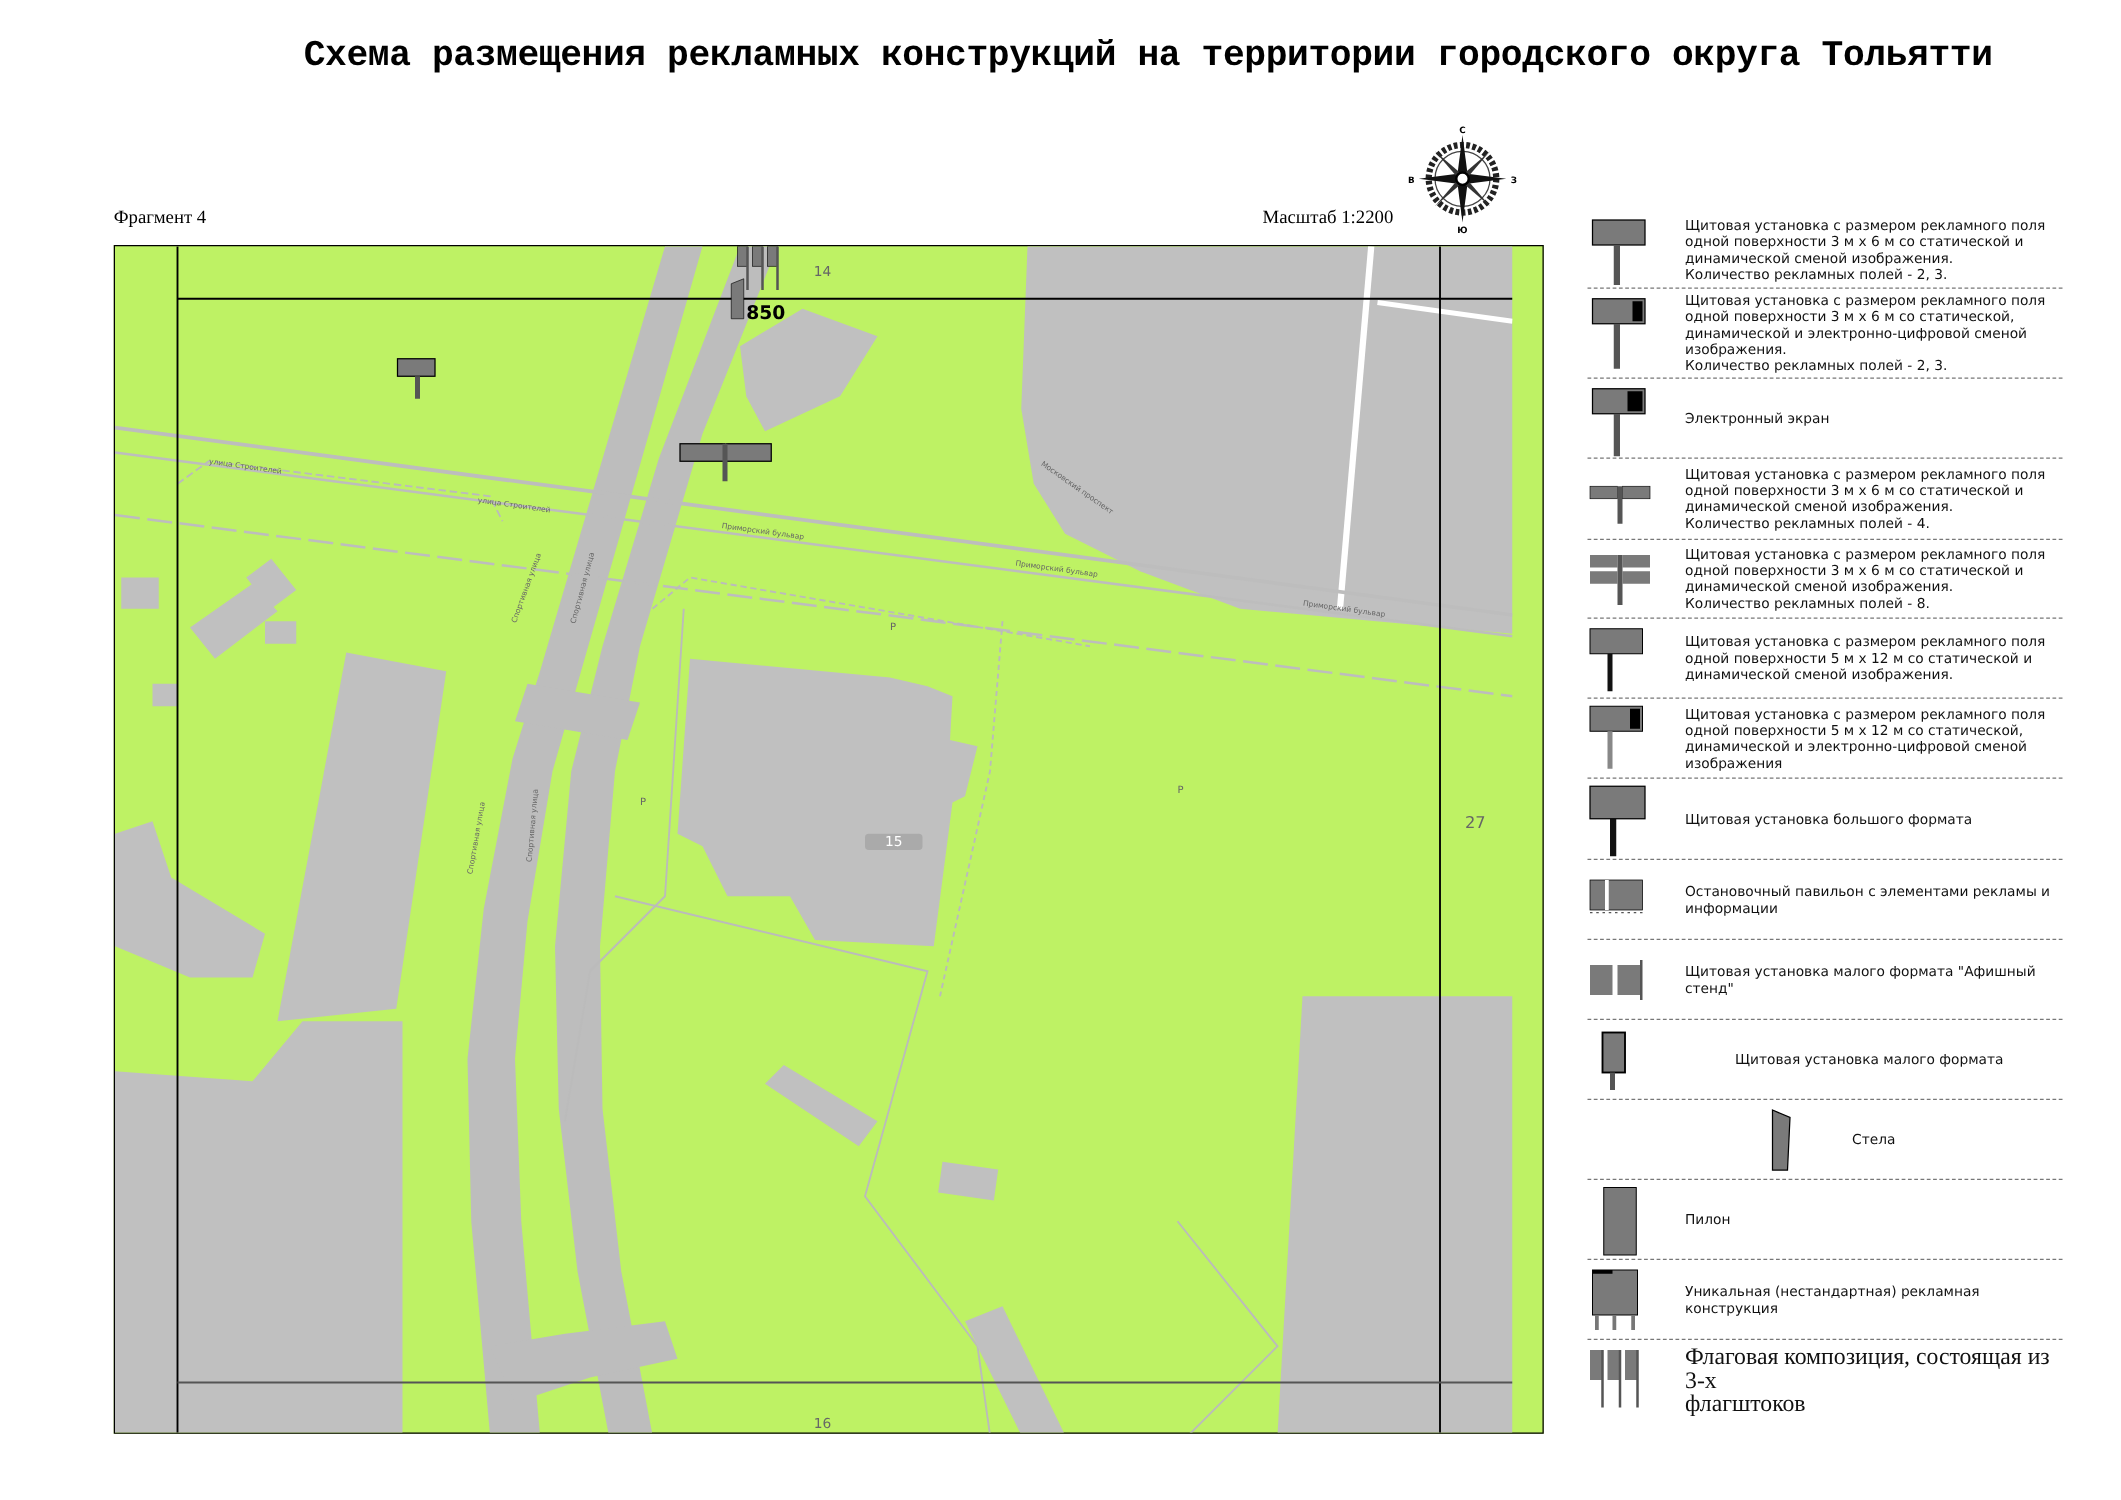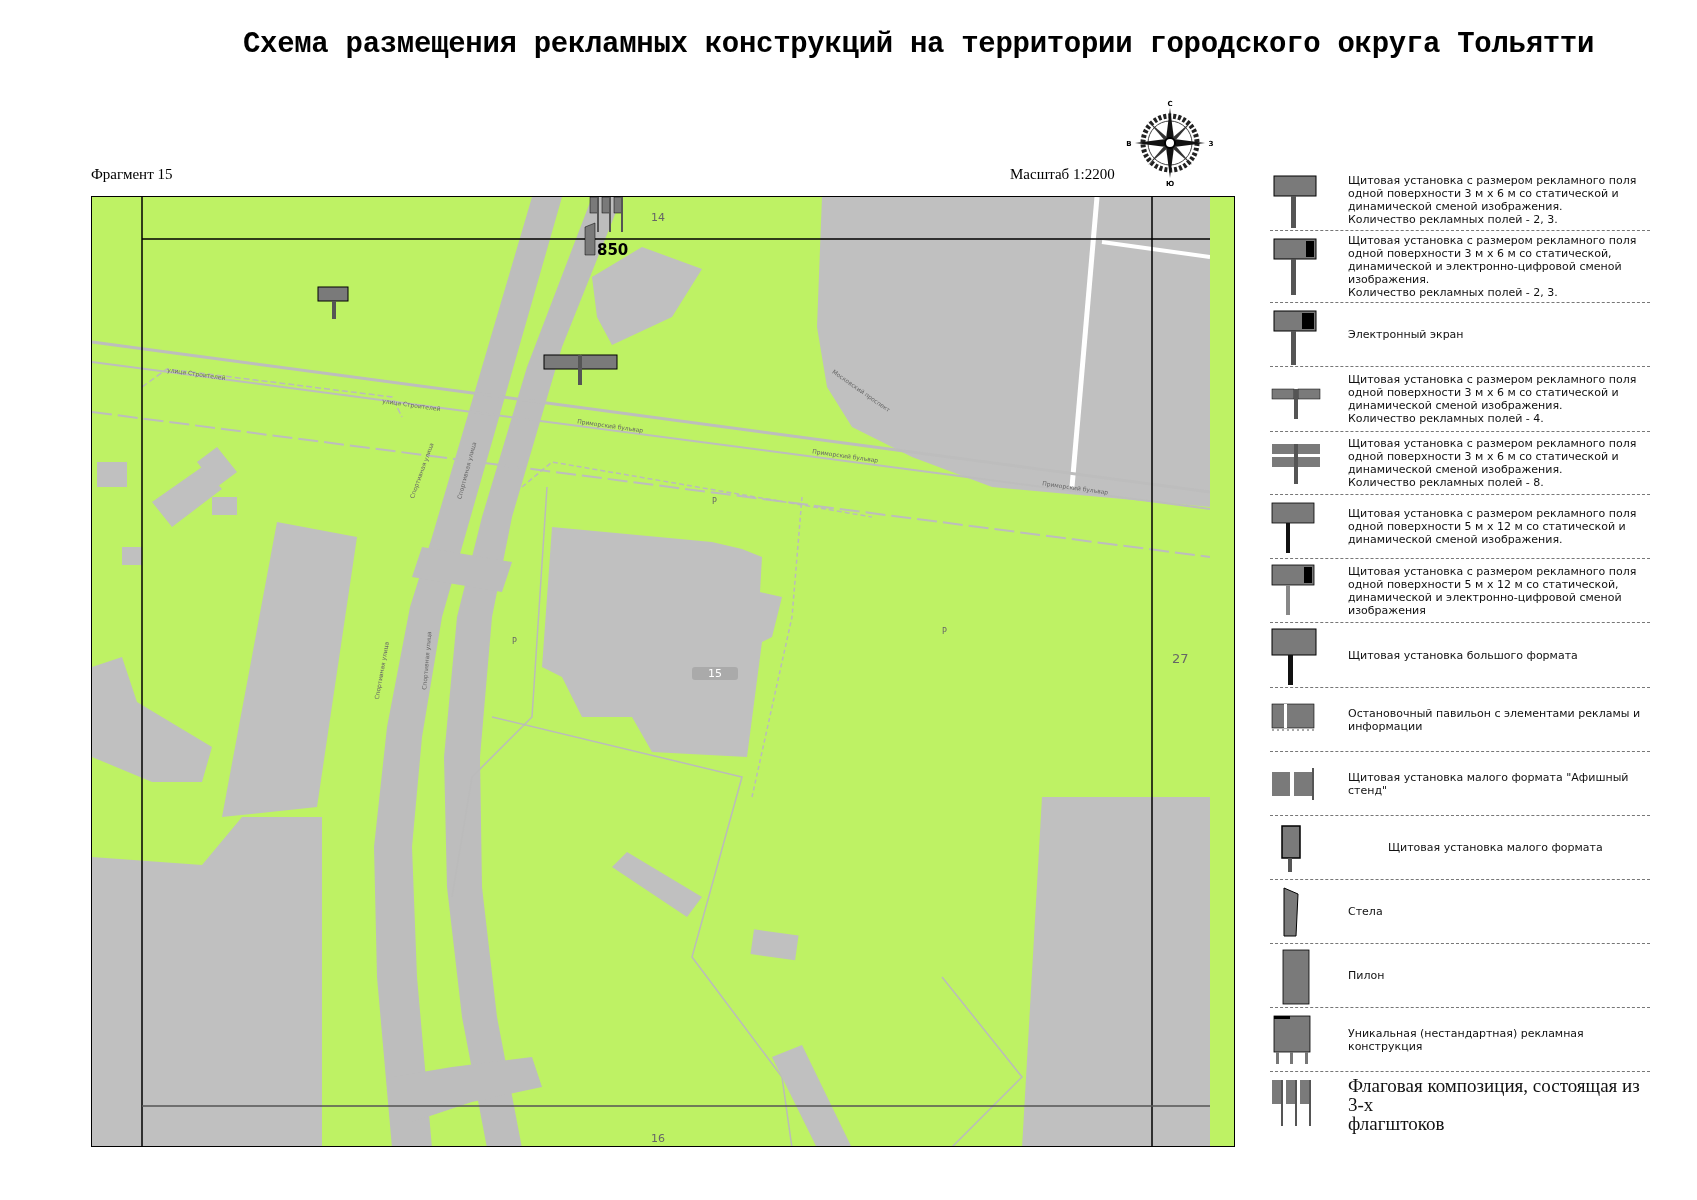--- a/index.html
+++ b/index.html
@@ -16,21 +16,21 @@
   .leg-item:last-child { border-bottom:none; }
   .leg-icon { width:70px; flex:0 0 70px; height:100%; position:relative; }
   .leg-text { font-family:"DejaVu Sans", sans-serif; font-size:11px; line-height:13px; color:#111; padding-left:8px; }
   .leg-text.serif { font-family:"Liberation Serif", serif; font-size:19px; line-height:19px; }
   .leg-text span { display:block; }
 </style>
 </head>
 <body>
 
 <div class="title">Схема размещения рекламных конструкций на территории городского округа Тольятти</div>
-<div class="frag">Фрагмент 15</div>
+<div class="frag">Фрагмент 4</div>
 <div class="scale">Масштаб 1:2200</div>
 
 <div class="compass">
   <svg width="90" height="90" viewBox="0 0 90 90">
     <circle cx="45" cy="45" r="27" fill="none" stroke="#222" stroke-width="5" stroke-dasharray="3 2"></circle>
     <circle cx="45" cy="45" r="22" fill="none" stroke="#444" stroke-width="1"></circle>
     <polygon points="45,10 49,41 45,45 41,41" fill="#111"></polygon>
     <polygon points="45,80 49,49 45,45 41,49" fill="#111"></polygon>
     <polygon points="10,45 41,41 45,45 41,49" fill="#111"></polygon>
     <polygon points="80,45 49,41 45,45 49,49" fill="#111"></polygon>
@@ -289,21 +289,21 @@
       <svg width="70" height="64">
           <rect x="12" y="10" width="18" height="32" fill="#7a7a7a" stroke="#000" stroke-width="1.5"></rect>
           <rect x="18" y="42" width="4" height="14" fill="#555"></rect>
         </svg>
     </div>
     <div class="leg-text">
         <span>Щитовая установка малого формата</span>
       </div>
   </div>
 
-  <div class="leg-item" style="height:64px;">
+  <div class="leg-item" style="height:64px;justify-content:center;">
     <div class="leg-icon">
       <svg width="70" height="64">
           <path d="M14,8 L28,14 L26,56 L14,56 Z" fill="#7a7a7a" stroke="#000" stroke-width="1"></path>
         </svg>
     </div>
     <div class="leg-text">
         <span>Стела</span>
       </div>
   </div>
 

